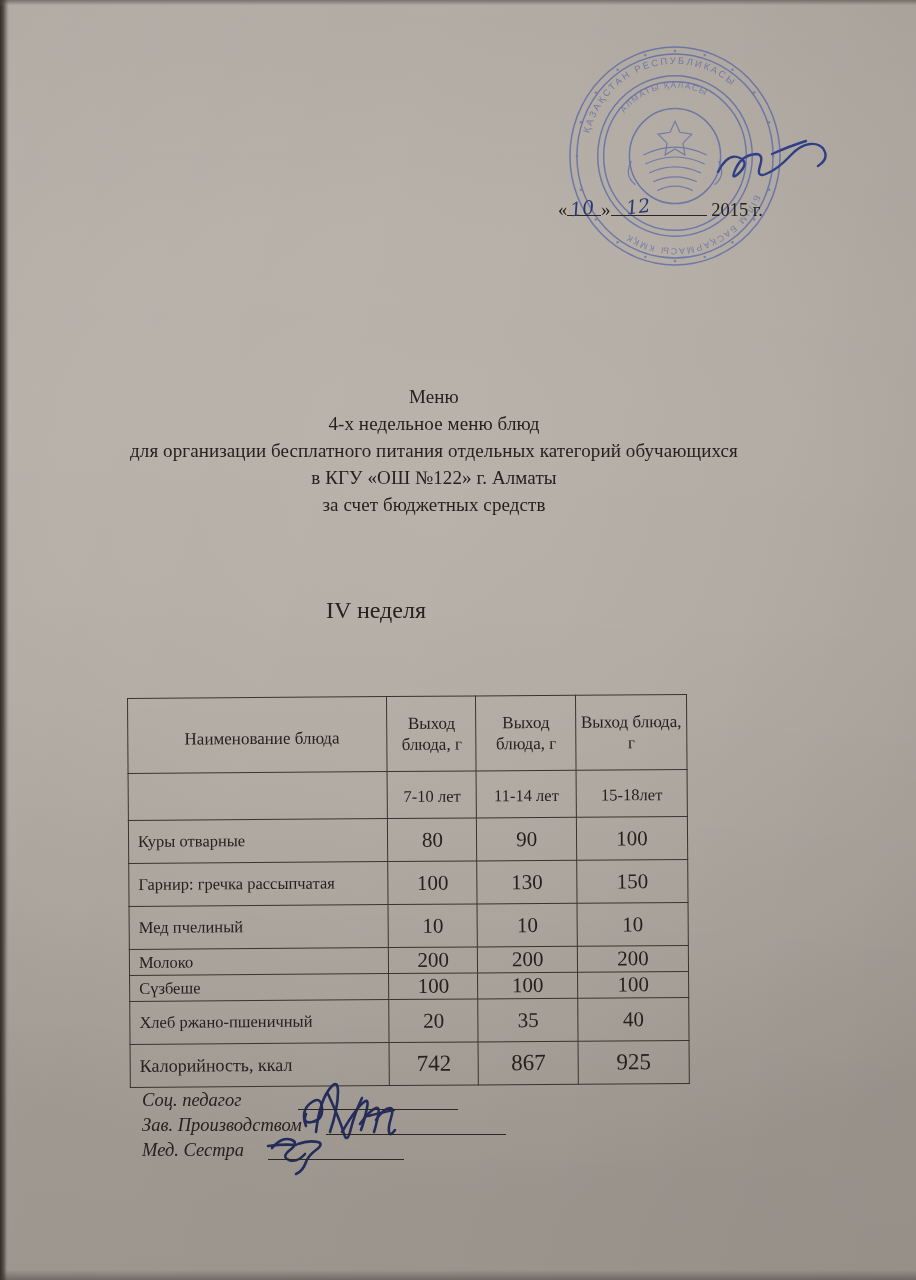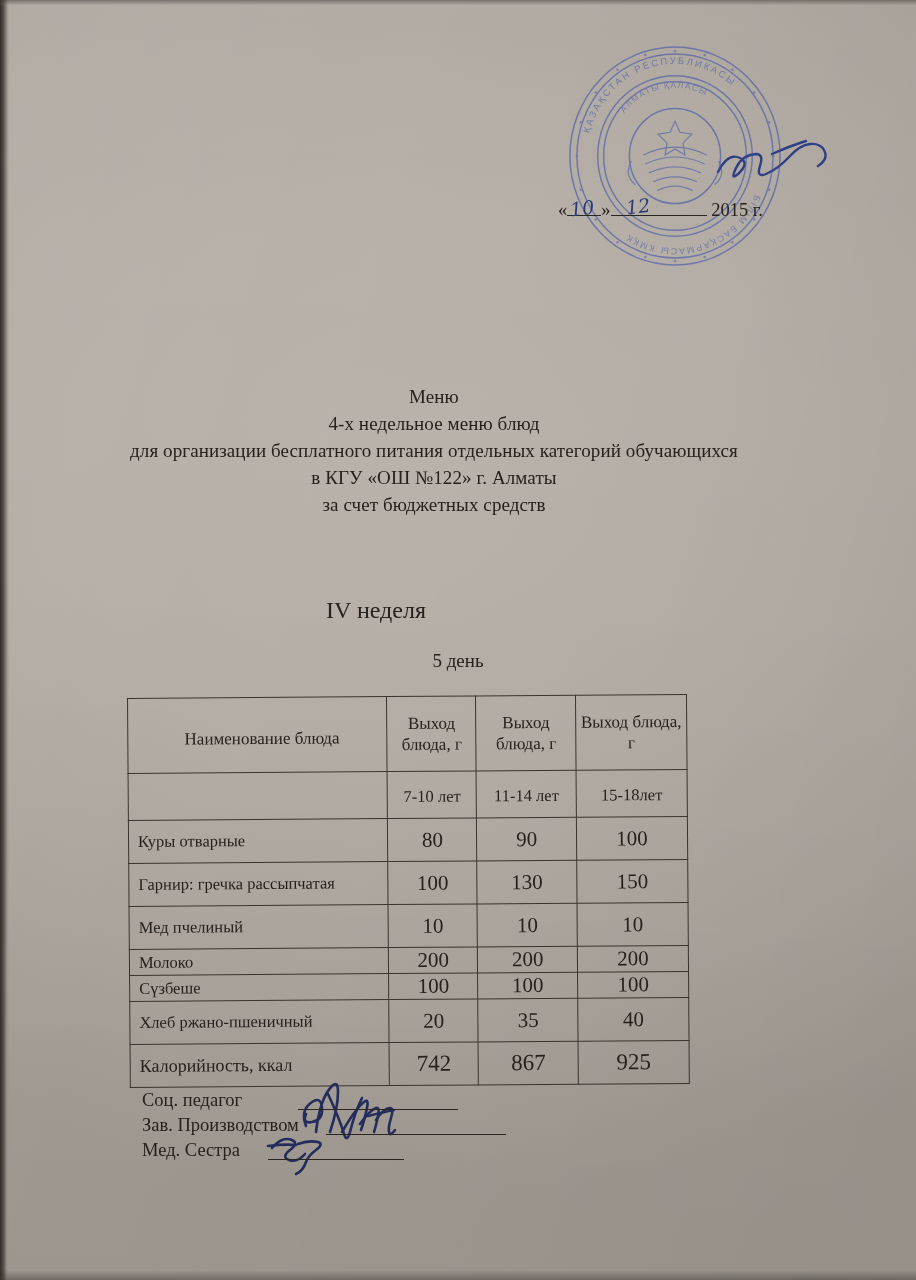--- a/index.html
+++ b/index.html
@@ -201,20 +201,21 @@
     top: 1088px;
     width: 470px;
     font-size: 18.5px;
     line-height: 25px;
     z-index: 4;
   }
   #footer .frow {
     position: relative;
     white-space: nowrap;
     height: 25px;
+    font-style: italic;
   }
   #footer .lbl { display: inline-block; }
   #footer .rule {
     position: absolute;
     border-bottom: 1.5px solid #2a2622;
     height: 0;
   }
   .rule-1 { left: 156px; width: 160px; top: 21px; }
   .rule-2 { left: 184px; width: 180px; top: 21px; }
   .rule-3 { left: 126px; width: 136px; top: 21px; }
@@ -308,21 +309,20 @@
 
   <div id="title-block" class="ink">
     <span class="t-line">Меню</span>
     <span class="t-line">4-х недельное меню  блюд</span>
     <span class="t-line">для организации бесплатного питания отдельных категорий  обучающихся</span>
     <span class="t-line">в  КГУ «ОШ №122» г. Алматы</span>
     <span class="t-line">за счет бюджетных средств</span>
   </div>
 
   <div id="week-label" class="ink">IV неделя</div>
-  <div id="day-label" class="ink">5 день</div>
 
   <div id="table-wrap">
     <table id="menu-table">
       <tbody>
         <tr class="r-head">
           <td class="c-name">Наименование блюда</td>
           <td class="c-num w1">Выход блюда, г</td>
           <td class="c-num w2">Выход блюда, г</td>
           <td class="c-num w3">Выход блюда, г</td>
         </tr>

